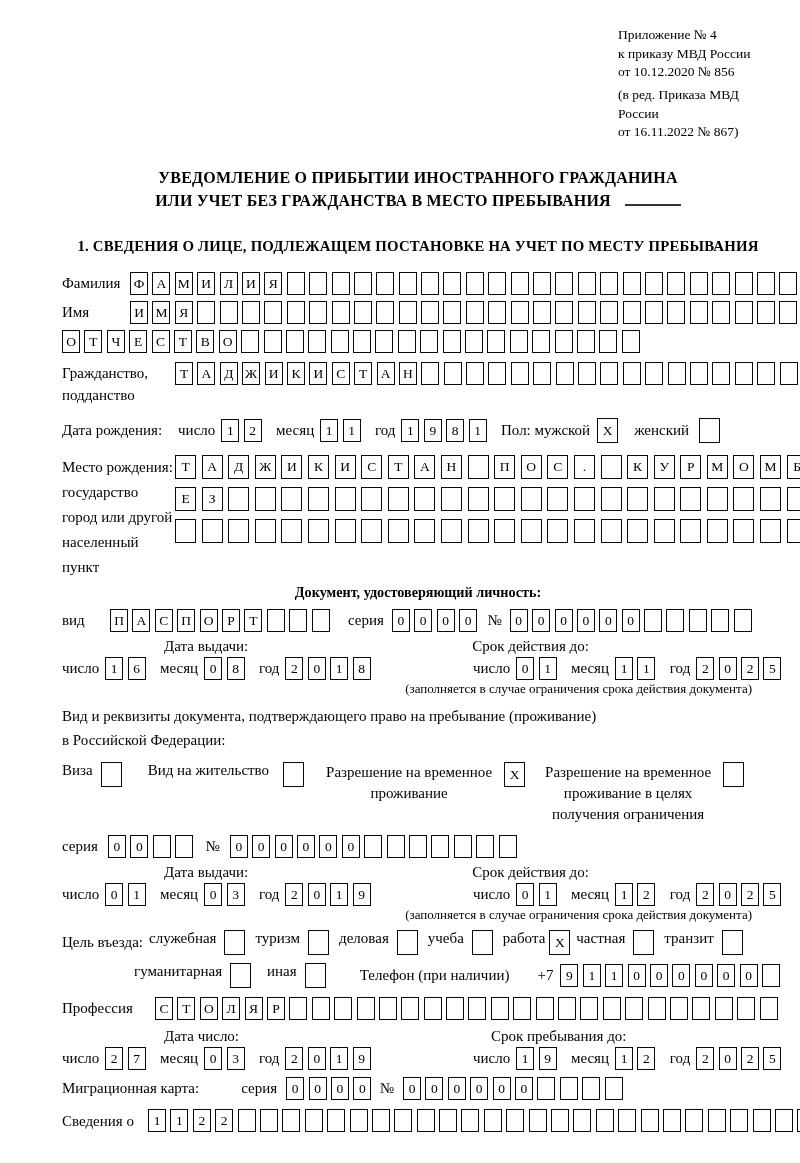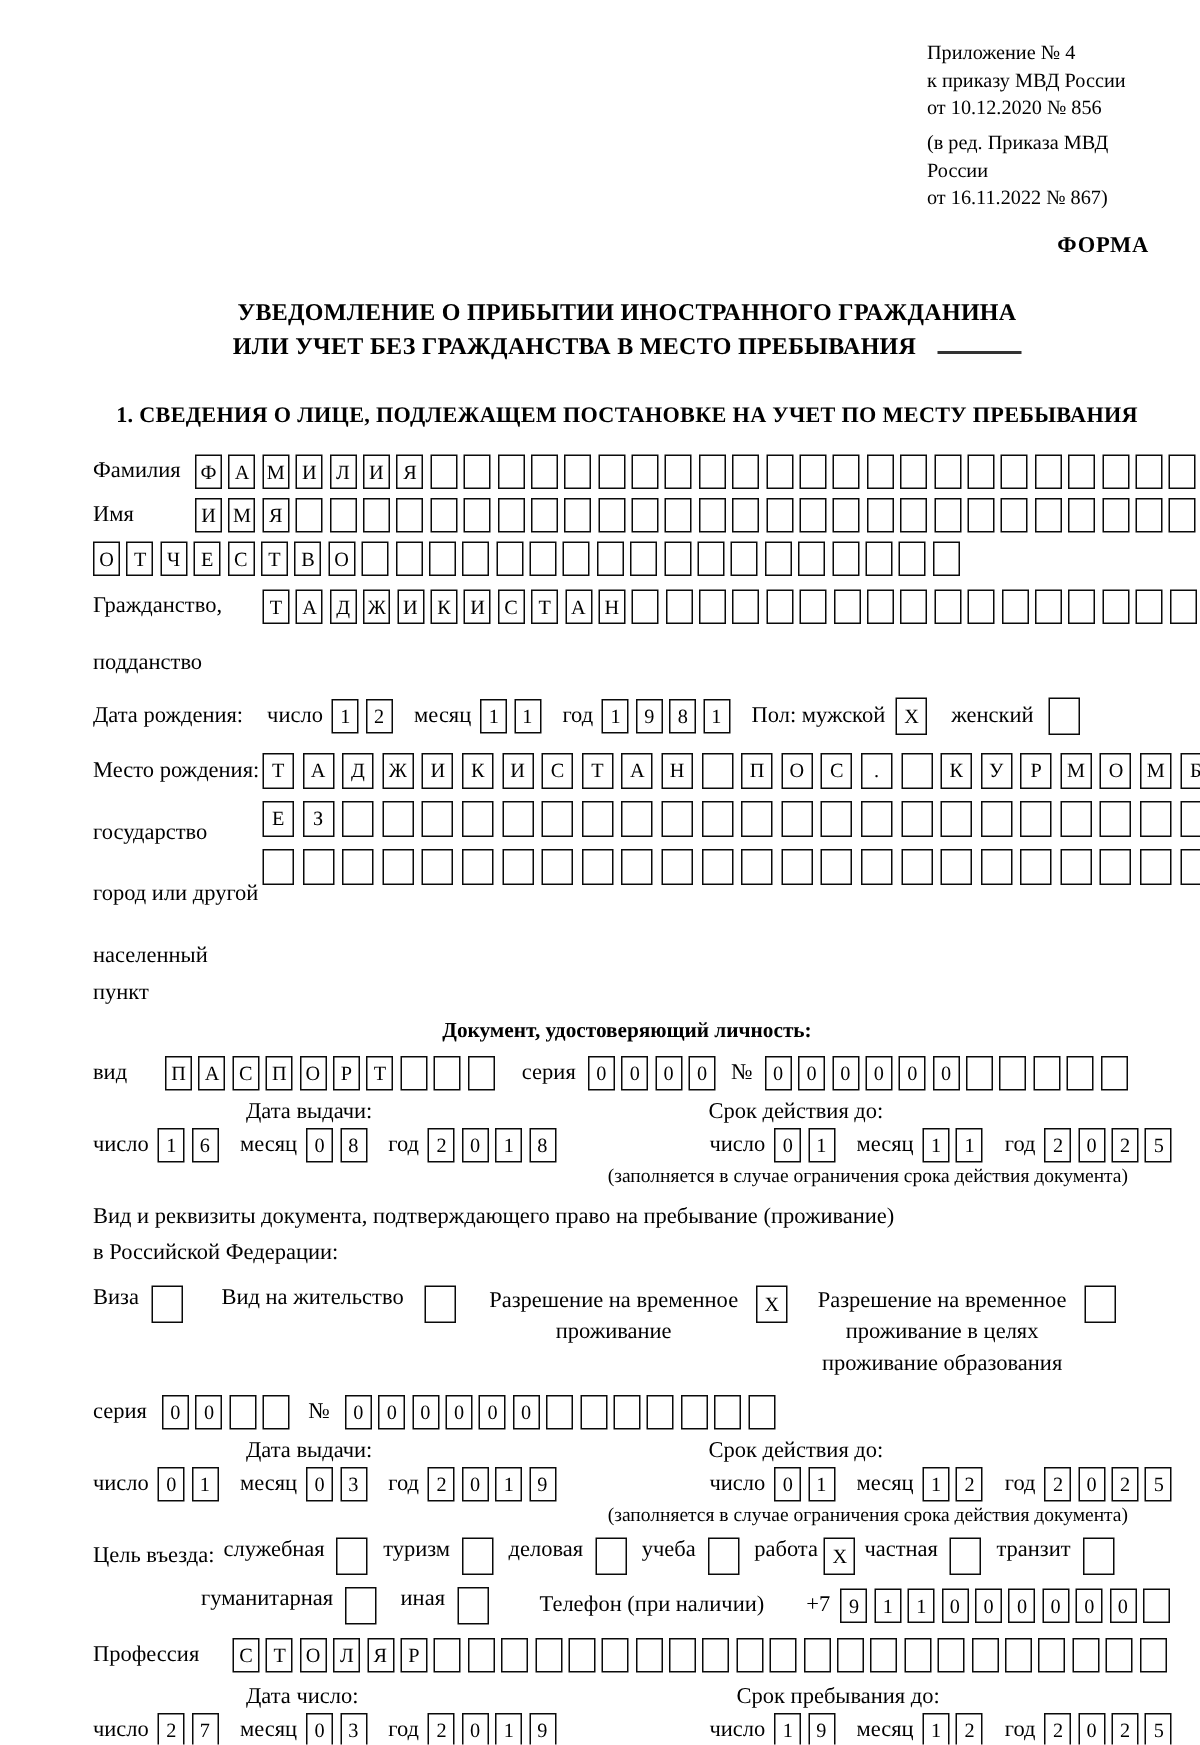--- a/index.html
+++ b/index.html
@@ -14,21 +14,21 @@
   .uline{display:inline-block;width:56px;border-bottom:2px solid #333;margin-left:14px;vertical-align:baseline;}
   .sec{margin-top:26px;text-align:center;font-weight:bold;font-size:14.8px;letter-spacing:.2px;}
   
   .formbody{margin-top:17px;font-size:15px;}
   .row{display:flex;align-items:center;margin-bottom:6px;}
   .row.top{align-items:flex-start;}
   .lbl{flex:none;}
   .lblblock{flex:none;display:flex;flex-direction:column;line-height:22px;}
   .w68{width:68px;}
   .w148{width:148px;}
-  .w113{width:113px;gap:16px;}
+  .w113{width:113px;}
   .w48{width:48px;}
   .w93{width:93px;}
   .w86{width:86px;}
   
   .cells{display:inline-flex;flex:none;}
   .cell{flex:none;display:inline-flex;align-items:center;justify-content:center;
         width:16px;height:21px;border:1.6px solid #0a0a0a;margin-right:4.4px;
         font-size:13.5px;font-family:"Liberation Serif",serif;}
   .wide .cell{width:19px;height:22px;margin-right:5.6px;}
   .box .cell{width:19px;height:23px;margin-right:0;}
@@ -56,21 +56,20 @@
 
   <div class="top-block">
     <div>Приложение № 4</div>
     <div>к приказу МВД России</div>
     <div>от 10.12.2020 № 856</div>
     <div class="gap"></div>
     <div>(в ред. Приказа МВД России</div>
     <div>от 16.11.2022 № 867)</div>
   </div>
 
-  <div class="forma">ФОРМА</div>
 
   <div class="title">
     <div>УВЕДОМЛЕНИЕ О ПРИБЫТИИ ИНОСТРАННОГО ГРАЖДАНИНА</div>
     <div><span>ИЛИ УЧЕТ БЕЗ ГРАЖДАНСТВА В МЕСТО ПРЕБЫВАНИЯ</span><span class="uline"></span></div>
   </div>
 
   <div class="sec">1. СВЕДЕНИЯ О ЛИЦЕ, ПОДЛЕЖАЩЕМ ПОСТАНОВКЕ НА УЧЕТ ПО МЕСТУ ПРЕБЫВАНИЯ</div>
 
   <div class="formbody">
 
@@ -441,21 +440,21 @@
           <span>проживание</span>
         </span>
         <span class="cells box" style="margin-left:12px;">
             <span class="cell">X</span>
           </span>
       </span>
       <span class="opt" style="margin-left:20px;">
         <span class="optlines">
           <span>Разрешение на временное</span>
           <span>проживание в целях</span>
-          <span>проживание образования</span>
+          <span>получения ограничения</span>
         </span>
         <span class="cells box" style="margin-left:12px;">
             <span class="cell"></span>
           </span>
       </span>
     </div>
 
     <div class="row" style="margin-top:4px;">
       <span class="lbl" style="margin-right:10px;">серия</span>
       <span class="cells" style="margin-right:8px;">

